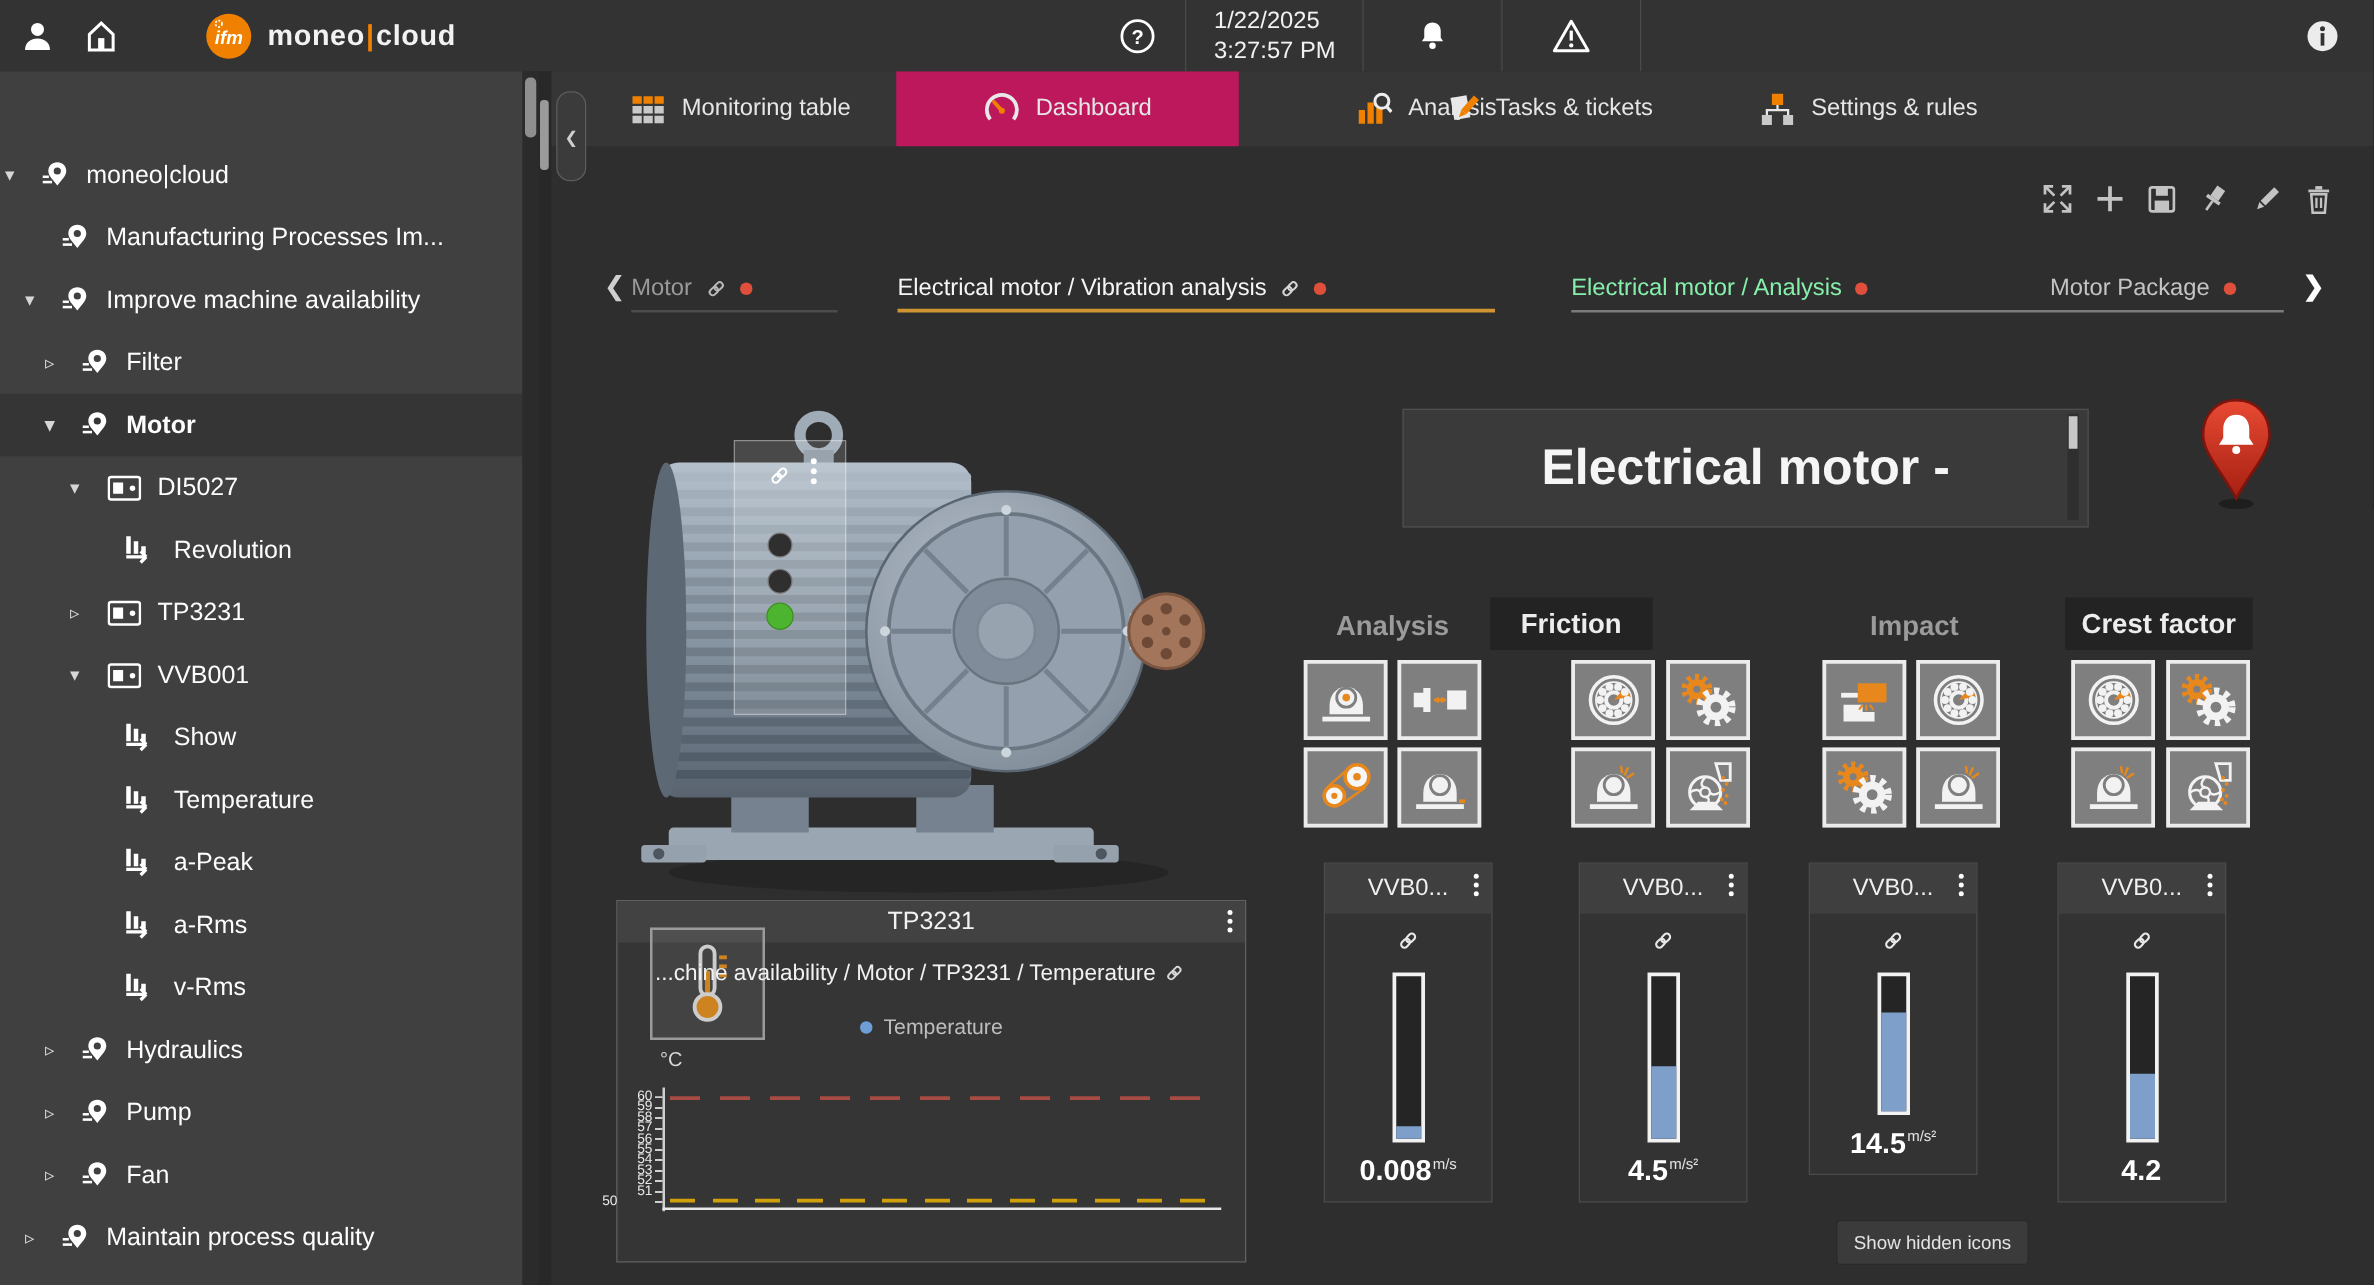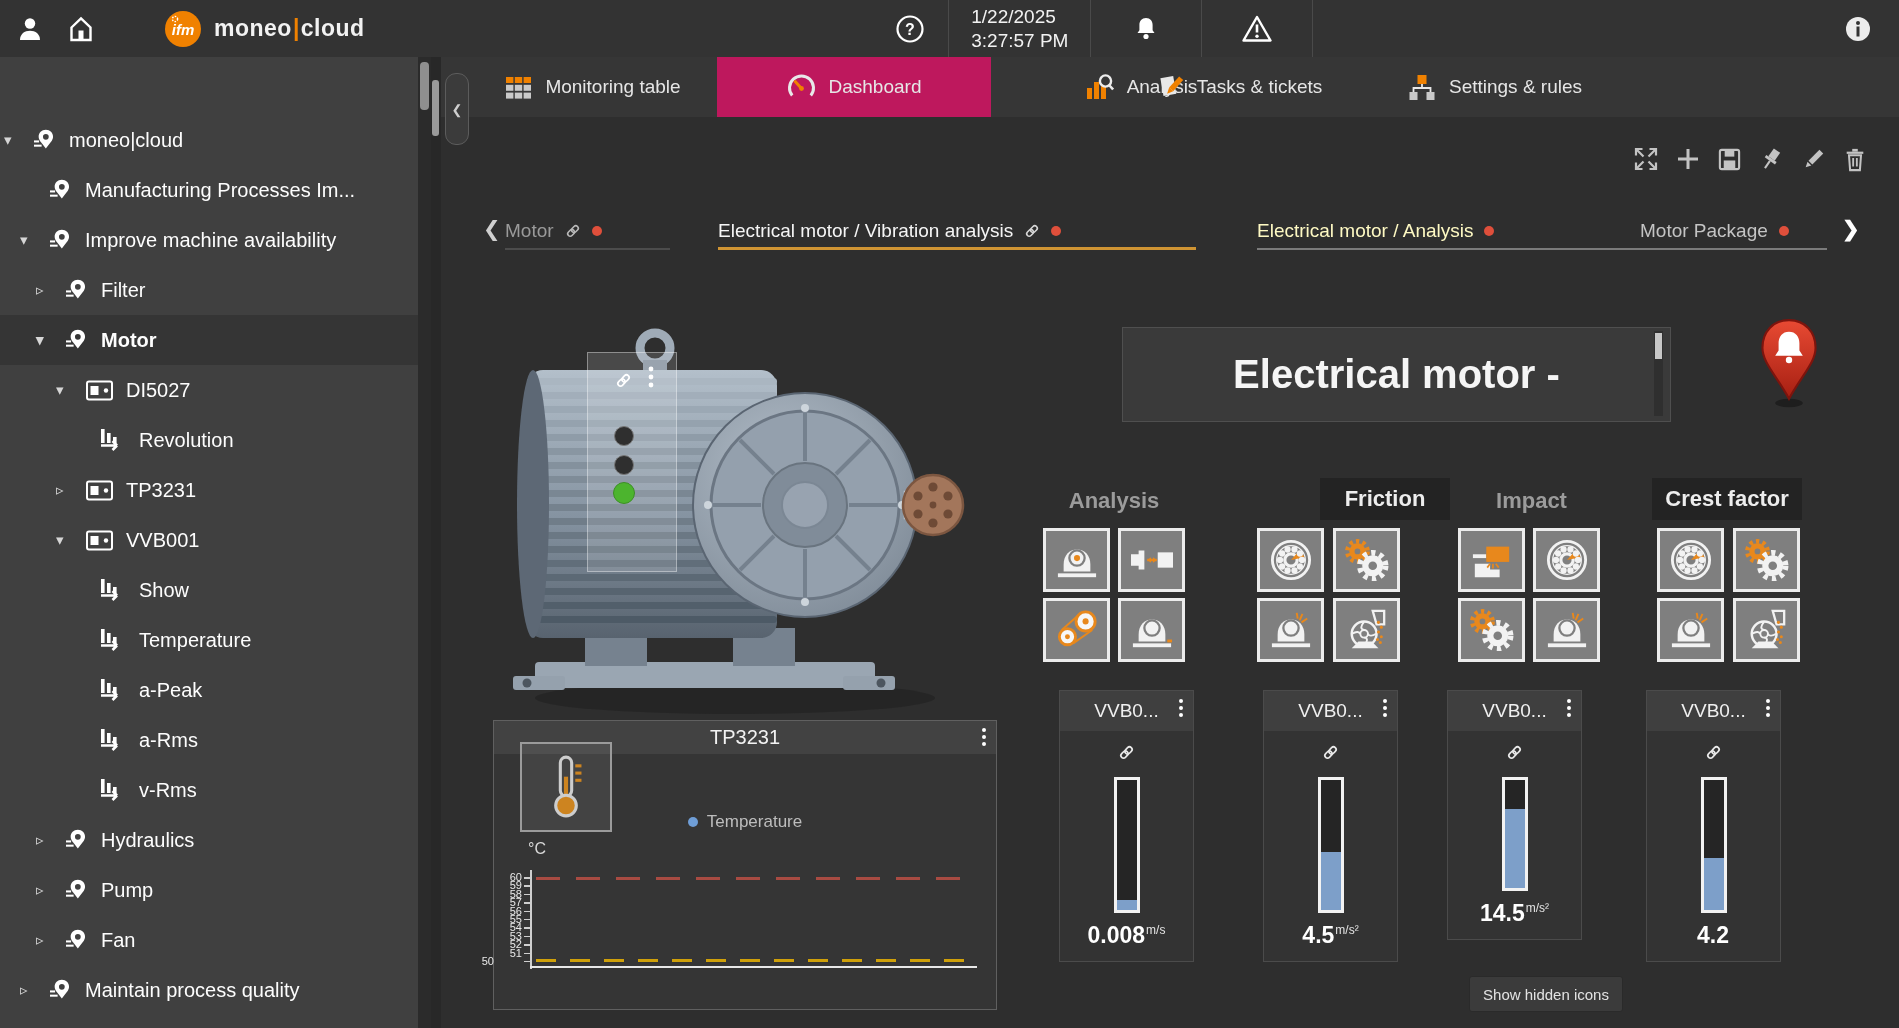--- a/index.html
+++ b/index.html
@@ -644,21 +644,21 @@
 
   <div class="subtab" style="left:718px;width:478px;color:#f5f5f5">
     <span>Electrical motor / Vibration analysis</span>
     <svg width="16" height="16" viewBox="0 0 22 22" style="color:#d6d6d6">
         <use href="#sym-link"></use>
       </svg>
     <span class="dot"></span>
   </div>
   <div class="uline" style="left:718px;top:247px;width:478px;height:3px;background:#cf9433"></div>
 
-  <div class="subtab" style="left:1257px;width:312px;color:#fef9c3;justify-content:flex-start">
+  <div class="subtab" style="left:1257px;width:312px;color:#86efac;justify-content:flex-start">
     <span>Electrical motor / Analysis</span>
     <span class="dot"></span>
   </div>
   <div class="uline" style="left:1257px;top:248px;width:570px;height:2px;background:#7b7b7b"></div>
 
   <div class="subtab" style="left:1640px;width:188px;color:#c4c4c4;justify-content:flex-start">
     <span>Motor Package</span>
     <span class="dot"></span>
   </div>
 
@@ -751,21 +751,21 @@
   <div class="abs" style="left:1757px;top:318px;z-index:9">
     <svg width="64" height="102" viewBox="0 0 60 96">
       <ellipse cx="30" cy="80" rx="13" ry="4" fill="#000" opacity=".35"></ellipse>
       <path d="M30 2 C15 2 5 13 5 28 c0 14 13 26 25 48 12 -22 25 -34 25 -48 C55 13 45 2 30 2 z" fill="url(#pingrad)" stroke="#7d140d" stroke-width="2"></path>
       <path d="M30 13 c-6.2 0 -9.8 4.6 -9.8 10.8 V30.5 l-3.2 5 h26 l-3.2 -5 V23.8 C39.8 17.6 36.2 13 30 13 z" fill="#fff"></path>
       <circle cx="30" cy="39.5" r="3" fill="#fff"></circle>
     </svg>
   </div>
 
   <div class="ghead plain" style="left:1043px;top:480px;width:142px">Analysis</div>
-  <div class="ghead hl" style="left:1320px;top:478px;width:130px">Friction</div>
+  <div class="ghead hl" style="left:1192px;top:478px;width:130px">Friction</div>
   <div class="ghead plain" style="left:1458px;top:480px;width:147px">Impact</div>
   <div class="ghead hl" style="left:1652px;top:478px;width:150px">Crest factor</div>
 
   <div class="tile" style="left:1043px;top:528px">
       <svg width="46" height="42" viewBox="0 0 48 44">
         <use href="#sym-block-dot"></use>
       </svg>
     </div>
   <div class="tile" style="left:1118px;top:528px">
       <svg width="46" height="42" viewBox="0 0 48 44">
@@ -935,20 +935,26 @@
     <svg width="46" height="66" viewBox="0 0 44 64" opacity=".92">
       <rect x="16.5" y="3" width="11" height="38" rx="5.5" fill="none" stroke="#d9d9d9" stroke-width="3"></rect>
       <rect x="20" y="22" width="4" height="18" fill="#d98a1e"></rect>
       <circle cx="22" cy="50" r="10" fill="#d98a1e" stroke="#d9d9d9" stroke-width="3"></circle>
       <rect x="31" y="10" width="6" height="3" fill="#d98a1e"></rect>
         <rect x="31" y="17" width="6" height="3" fill="#d98a1e"></rect>
         <rect x="31" y="24" width="6" height="3" fill="#d98a1e"></rect>
     </svg>
   </div>
 
+  <div class="bcrumb">
+    <span>...chine availability / Motor / TP3231 / Temperature</span>
+    <svg width="15" height="15" viewBox="0 0 22 22" style="color:#d6d6d6">
+        <use href="#sym-link"></use>
+      </svg>
+  </div>
 
   <div class="legend">
     <span class="ld"></span>
     <span class="lt">Temperature</span>
   </div>
 
   <div class="unitlab">°C</div>
 
   <div class="abs" style="left:530px;top:870px;width:2px;height:99px;background:#cfcfcf;z-index:11"></div>
   <div class="abs" style="left:524px;top:877px;width:6px;height:88px;z-index:11;background:repeating-linear-gradient(180deg,#cfcfcf 0 1.5px,transparent 1.5px 8.4px)"></div>

